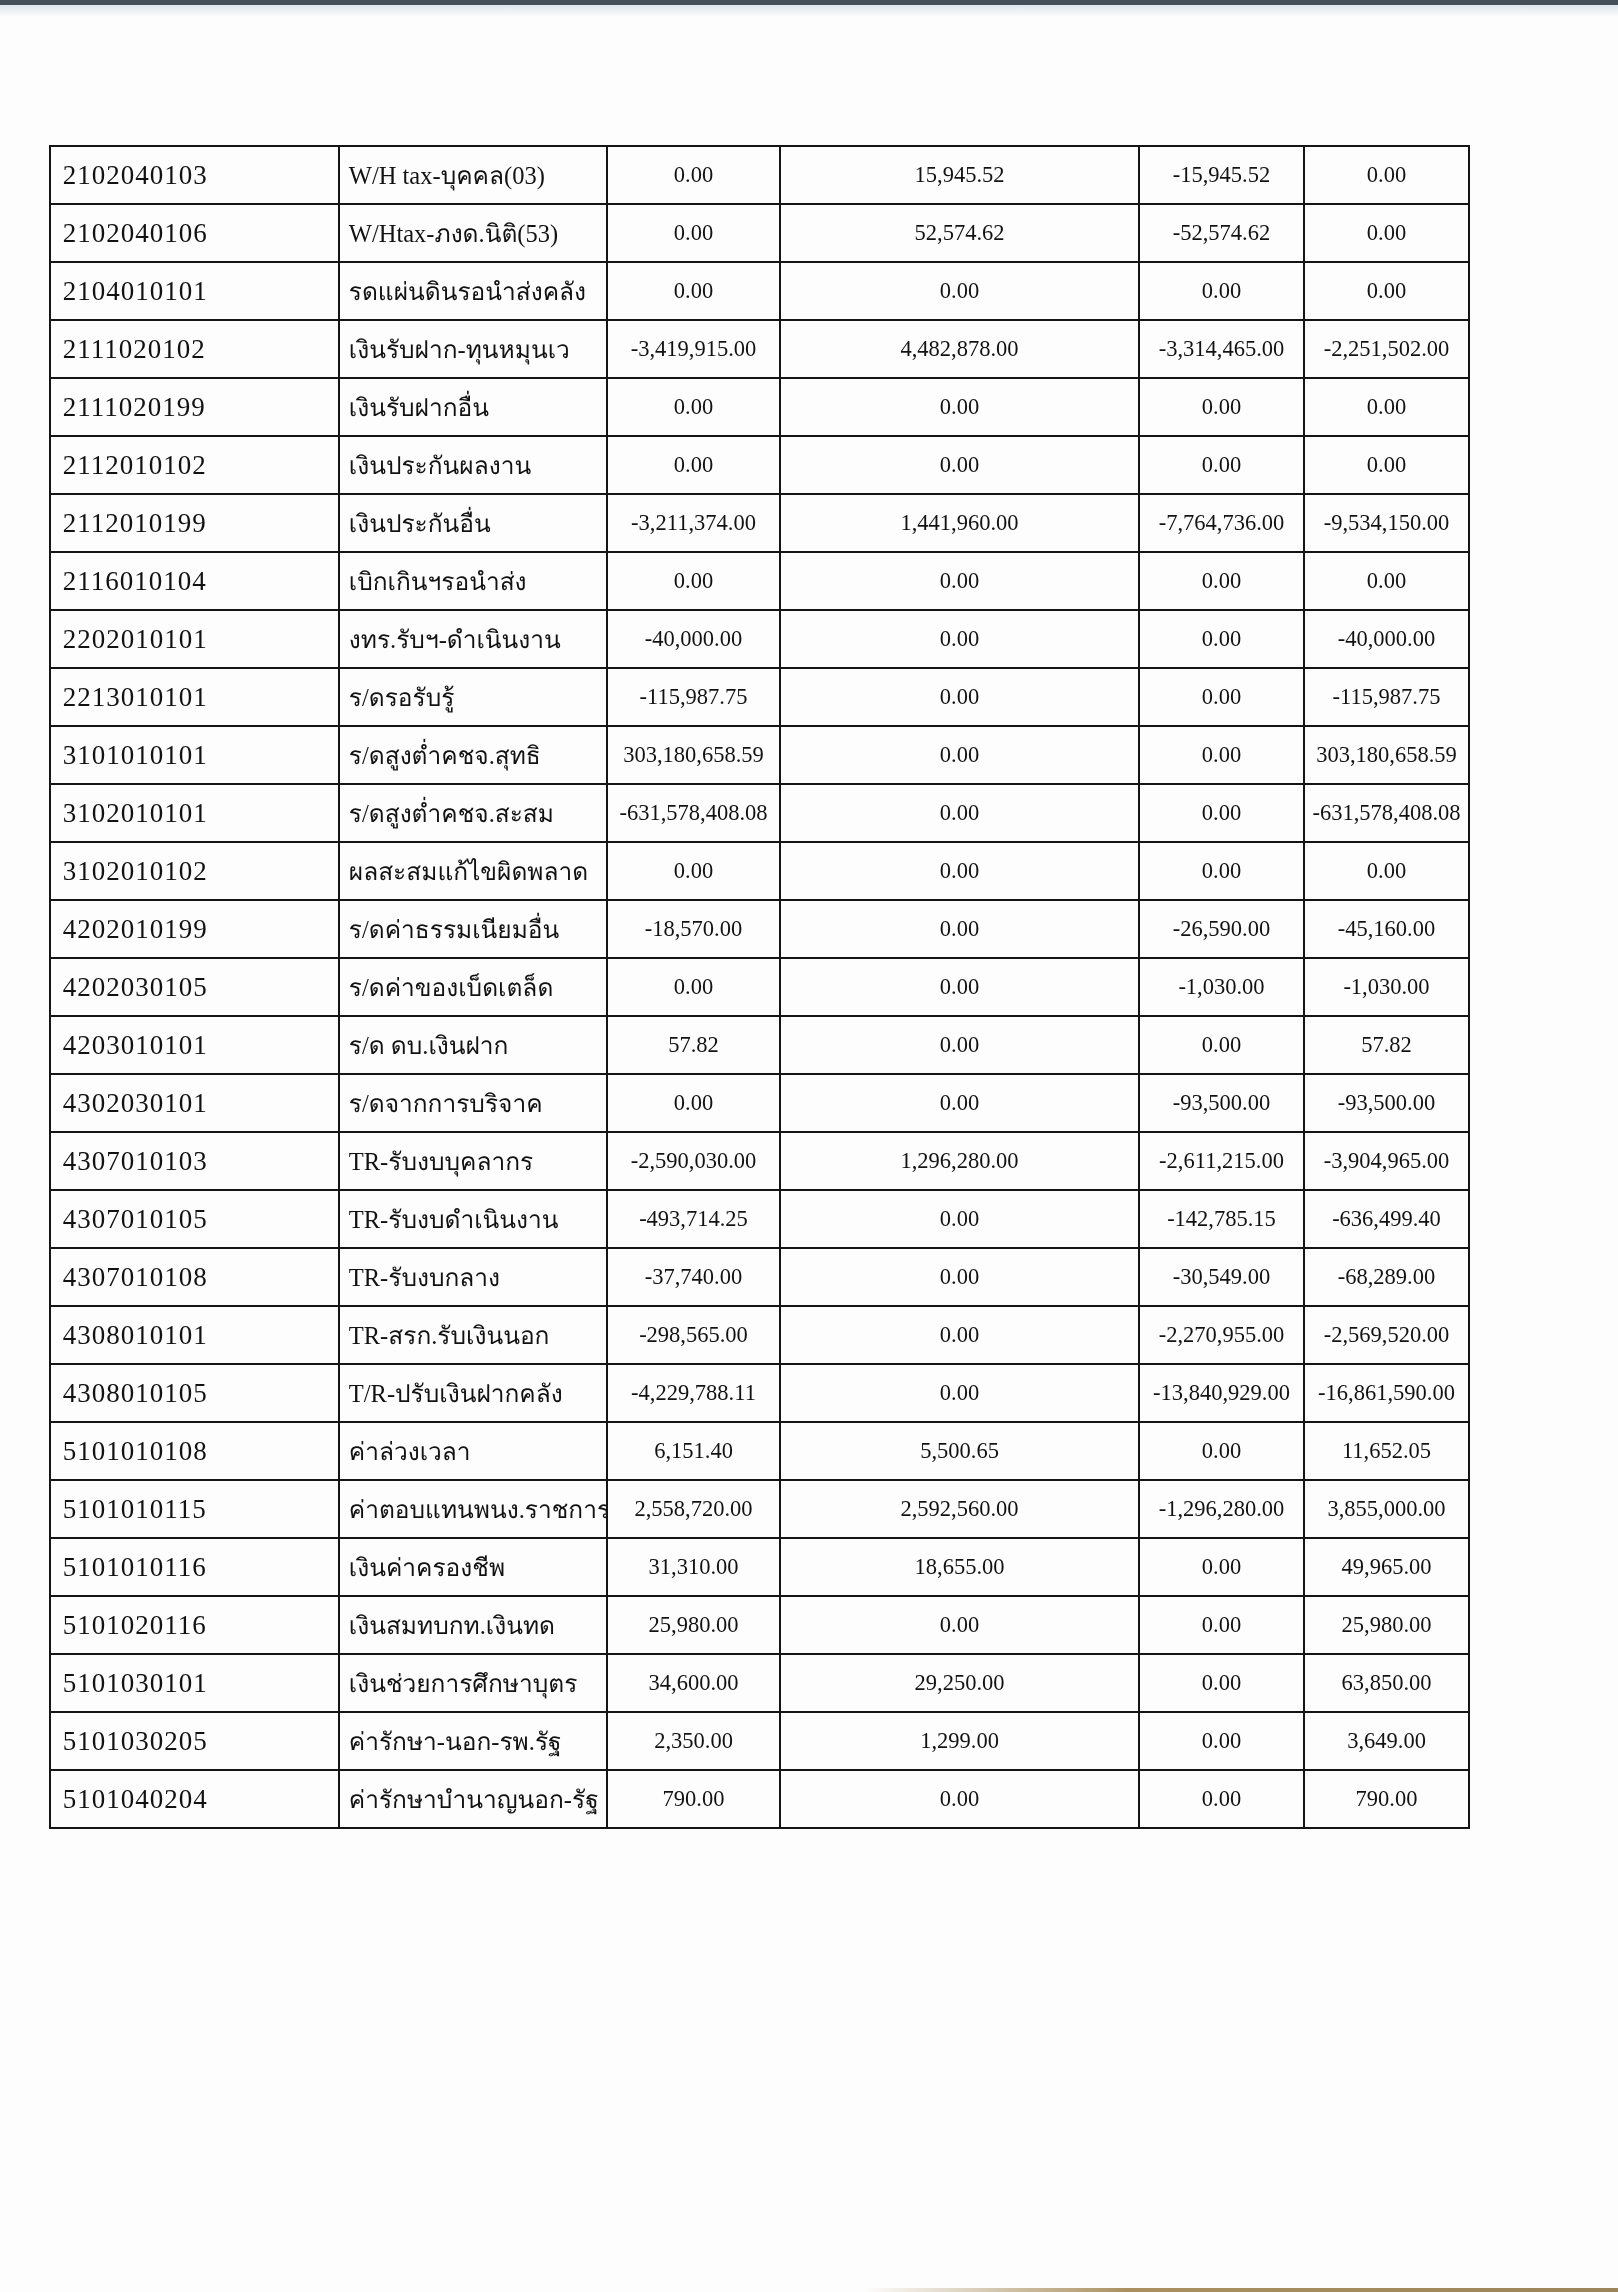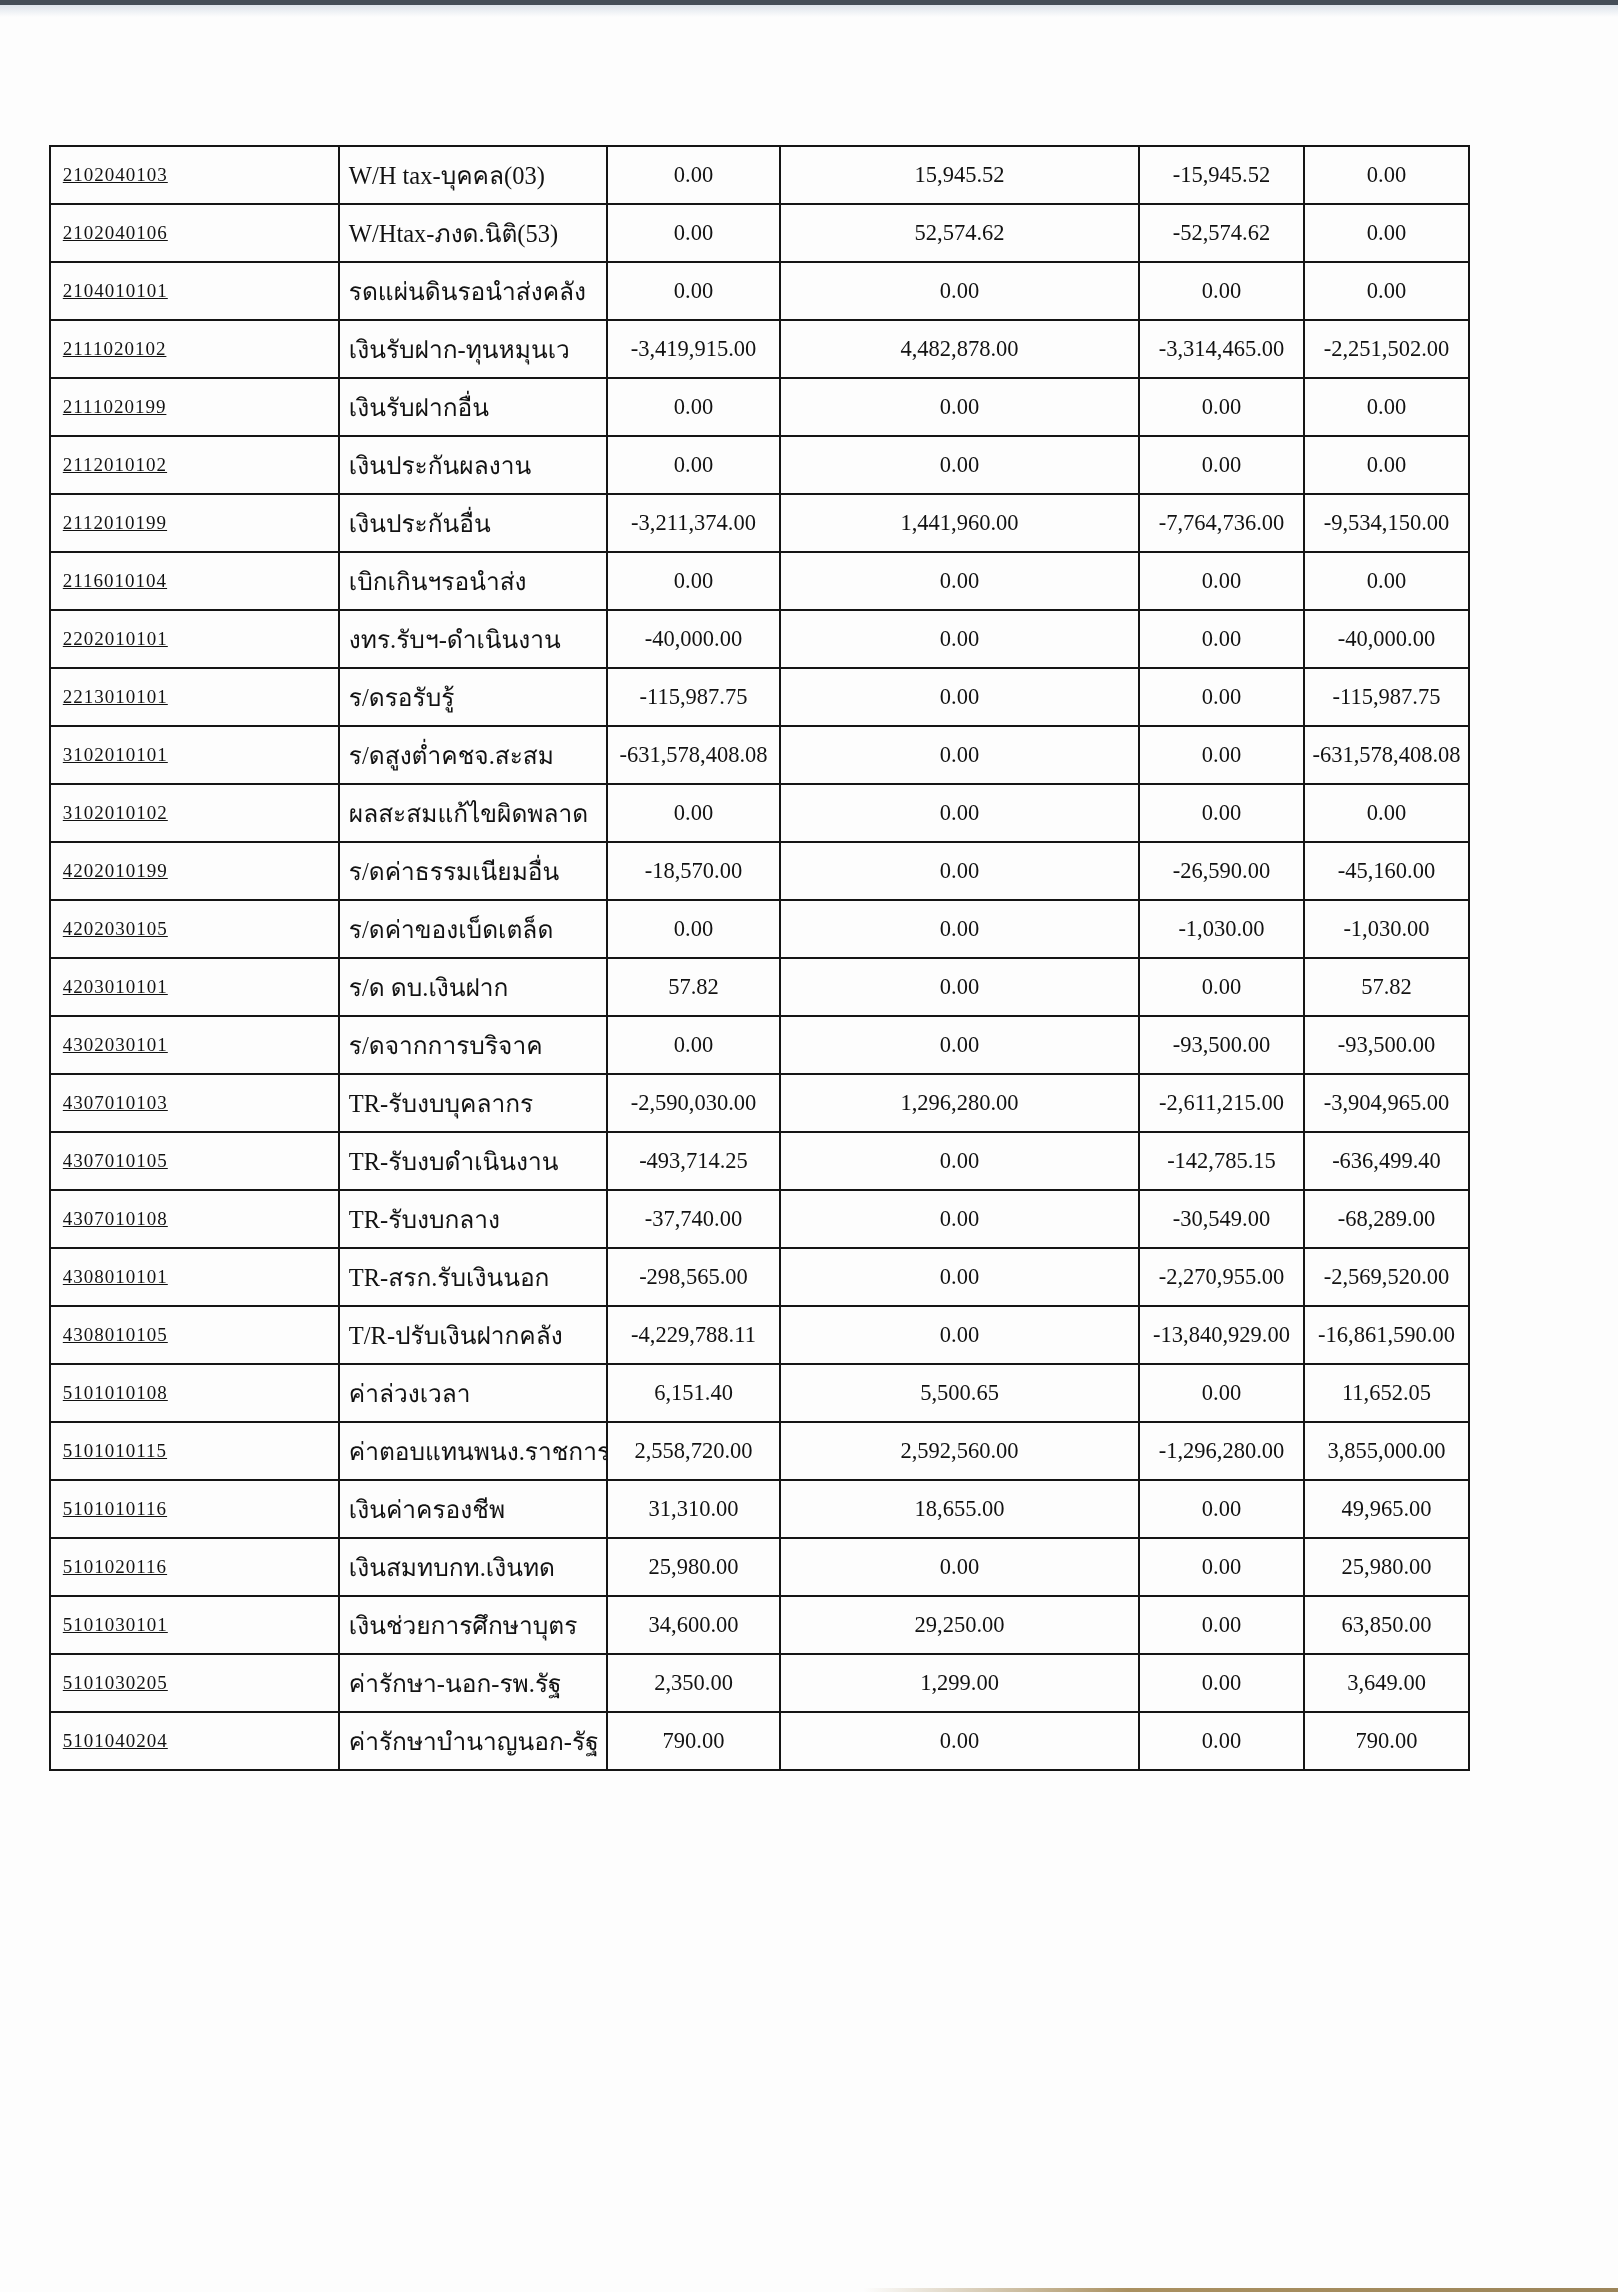--- a/index.html
+++ b/index.html
@@ -49,23 +49,22 @@
     border: 2.9px solid #151515;
     height: 54px;
     color: #121212;
     vertical-align: middle;
     overflow: hidden;
     white-space: nowrap;
   }
   td.c-code {
     text-align: left;
     padding-left: 11.8px;
-    font-size: 19px;
+    font-size: 27px;
     letter-spacing: 1px;
-    text-decoration: underline;
   }
   td.c-name {
     text-align: left;
     padding-left: 8.8px;
     padding-right: 2px;
     font-size: 24.5px;
   }
   td.c-num {
     text-align: center;
     font-size: 22.5px;
@@ -163,20 +162,28 @@
   </tr>
         <tr>
     <td class="c-code">2213010101</td>
     <td class="c-name">ร/ดรอรับรู้</td>
     <td class="c-num">-115,987.75</td>
     <td class="c-num">0.00</td>
     <td class="c-num">0.00</td>
     <td class="c-num">-115,987.75</td>
   </tr>
         <tr>
+    <td class="c-code">3101010101</td>
+    <td class="c-name">ร/ดสูงต่ำคชจ.สุทธิ</td>
+    <td class="c-num">303,180,658.59</td>
+    <td class="c-num">0.00</td>
+    <td class="c-num">0.00</td>
+    <td class="c-num">303,180,658.59</td>
+  </tr>
+        <tr>
     <td class="c-code">3102010101</td>
     <td class="c-name">ร/ดสูงต่ำคชจ.สะสม</td>
     <td class="c-num">-631,578,408.08</td>
     <td class="c-num">0.00</td>
     <td class="c-num">0.00</td>
     <td class="c-num">-631,578,408.08</td>
   </tr>
         <tr>
     <td class="c-code">3102010102</td>
     <td class="c-name">ผลสะสมแก้ไขผิดพลาด</td>

